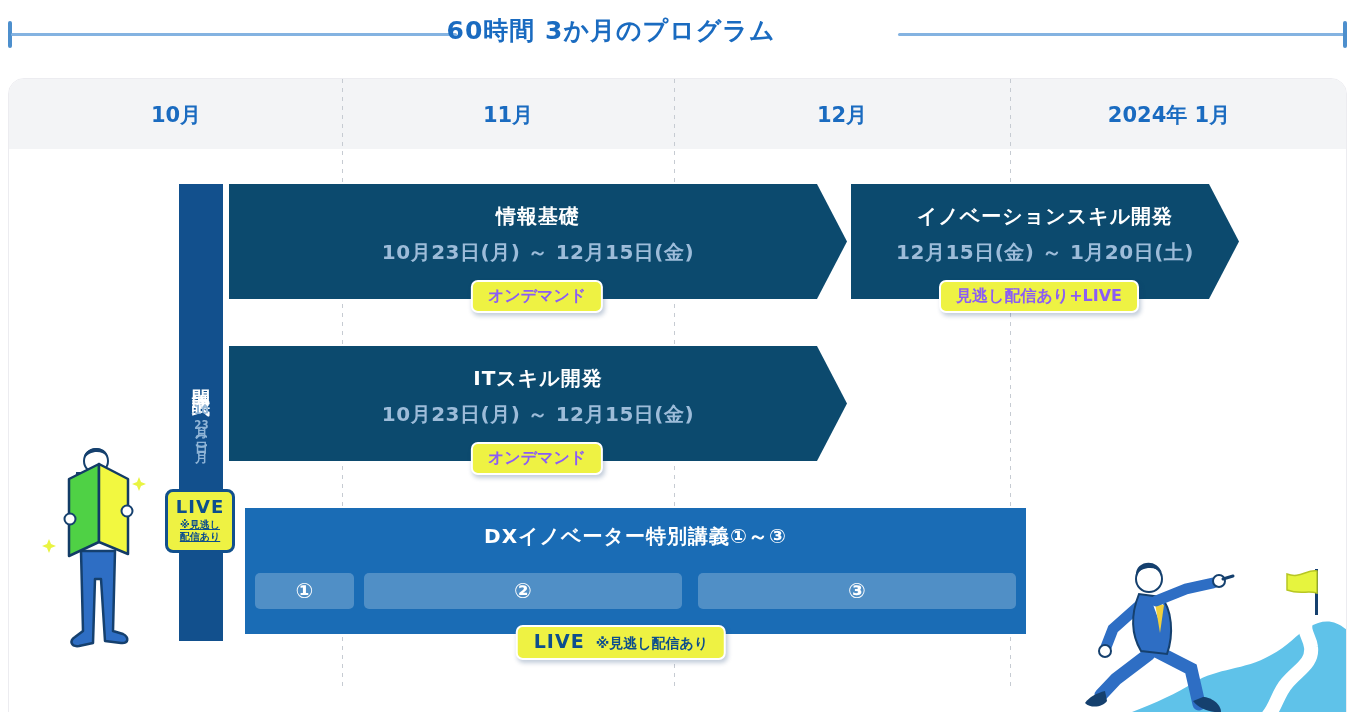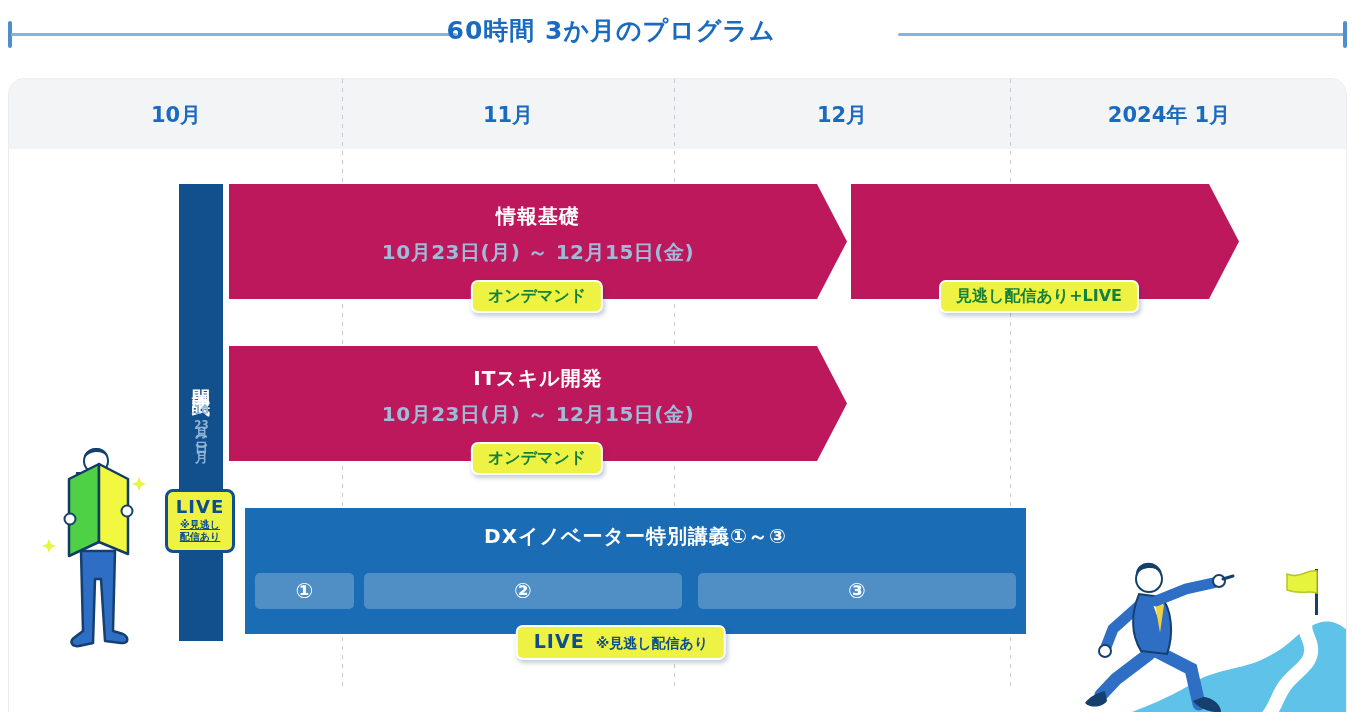--- a/index.html
+++ b/index.html
@@ -47,35 +47,35 @@
     position:absolute; left:170px; top:105px; width:44px; height:457px;
     background:#12508d; z-index:3; display:flex; align-items:center; justify-content:center;
   }
   .opening-text { writing-mode:vertical-rl; text-orientation:mixed; text-align:center; }
   .o-label { color:#ffffff; font-weight:bold; font-size:18px; letter-spacing:4px; }
   .o-date  { color:#8fb4d6; font-size:13px; font-weight:bold; margin-top:16px; letter-spacing:2px; }
   .tcy { text-combine-upright:all; }
 
   
   .bar {
-    position:absolute; height:115px; background:#be185d; z-index:2;
+    position:absolute; height:115px; background:#0c4a6e; z-index:2;
     display:flex; flex-direction:column; align-items:center; justify-content:center;
     clip-path:polygon(0 0, calc(100% - 30px) 0, 100% 50%, calc(100% - 30px) 100%, 0 100%);
     padding-bottom:14px;
   }
   .bar-1 { left:220px; top:105px; width:618px; }
   .bar-2 { left:842px; top:105px; width:388px; }
   .bar-3 { left:220px; top:267px; width:618px; }
   .bar .name   { color:#ffffff; font-size:20px; font-weight:bold; letter-spacing:1px; }
   .bar .period { color:#9dbcd9; font-size:20px; font-weight:bold; margin-top:9px; letter-spacing:0.5px; }
 
   
   .badge {
     position:absolute; transform:translateX(-50%); z-index:4;
-    background:#eef243; color:#15803d; font-weight:bold; font-size:16px;
+    background:#eef243; color:#8b5cf6; font-weight:bold; font-size:16px;
     border:2px solid #ffffff; border-radius:7px; padding:4px 15px; white-space:nowrap;
     box-shadow:2px 3px 4px rgba(18,60,110,0.25);
   }
   .badge-b1 { left:528px; top:201px; }
   .badge-b2 { left:1030px; top:201px; }
   .badge-b3 { left:528px; top:363px; }
 
   .dx-badge {
     position:absolute; left:612px; top:546px; transform:translateX(-50%); z-index:4;
     background:#eef243; color:#0d4e8d; border:2px solid #ffffff; border-radius:7px;
@@ -154,20 +154,22 @@
       <div class="opening-text">
         <span class="o-label">開講式</span><span class="o-date"><span class="tcy">10</span><span>月</span><span class="tcy">23</span><span>日</span><span>(月)</span></span>
       </div>
     </div>
 
     <div class="bar bar-1">
       <div class="name">情報基礎</div>
       <div class="period">10月23日(月) ～ 12月15日(金)</div>
     </div>
     <div class="bar bar-2">
+      <div class="name">イノベーションスキル開発</div>
+      <div class="period">12月15日(金) ～ 1月20日(土)</div>
     </div>
     <div class="bar bar-3">
       <div class="name">ITスキル開発</div>
       <div class="period">10月23日(月) ～ 12月15日(金)</div>
     </div>
 
     <div class="badge badge-b1">オンデマンド</div>
     <div class="badge badge-b2">見逃し配信あり+LIVE</div>
     <div class="badge badge-b3">オンデマンド</div>
 

